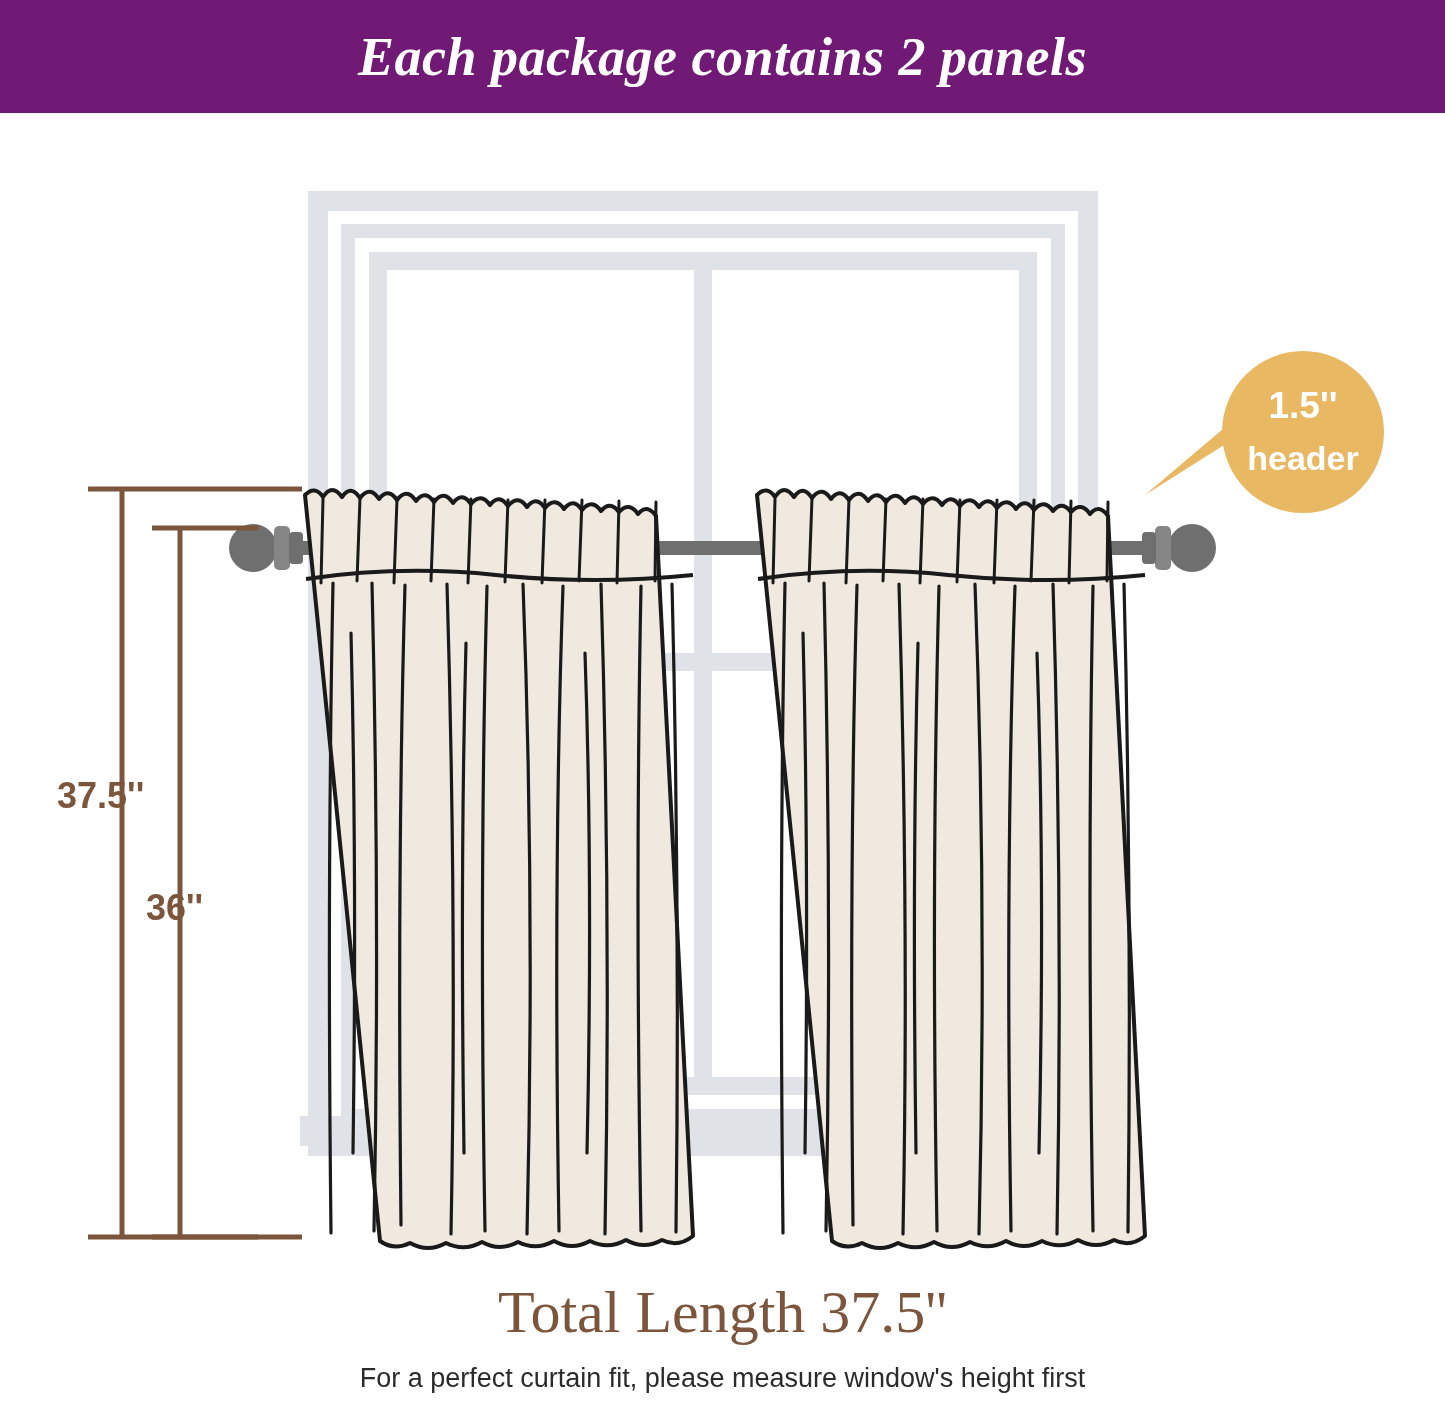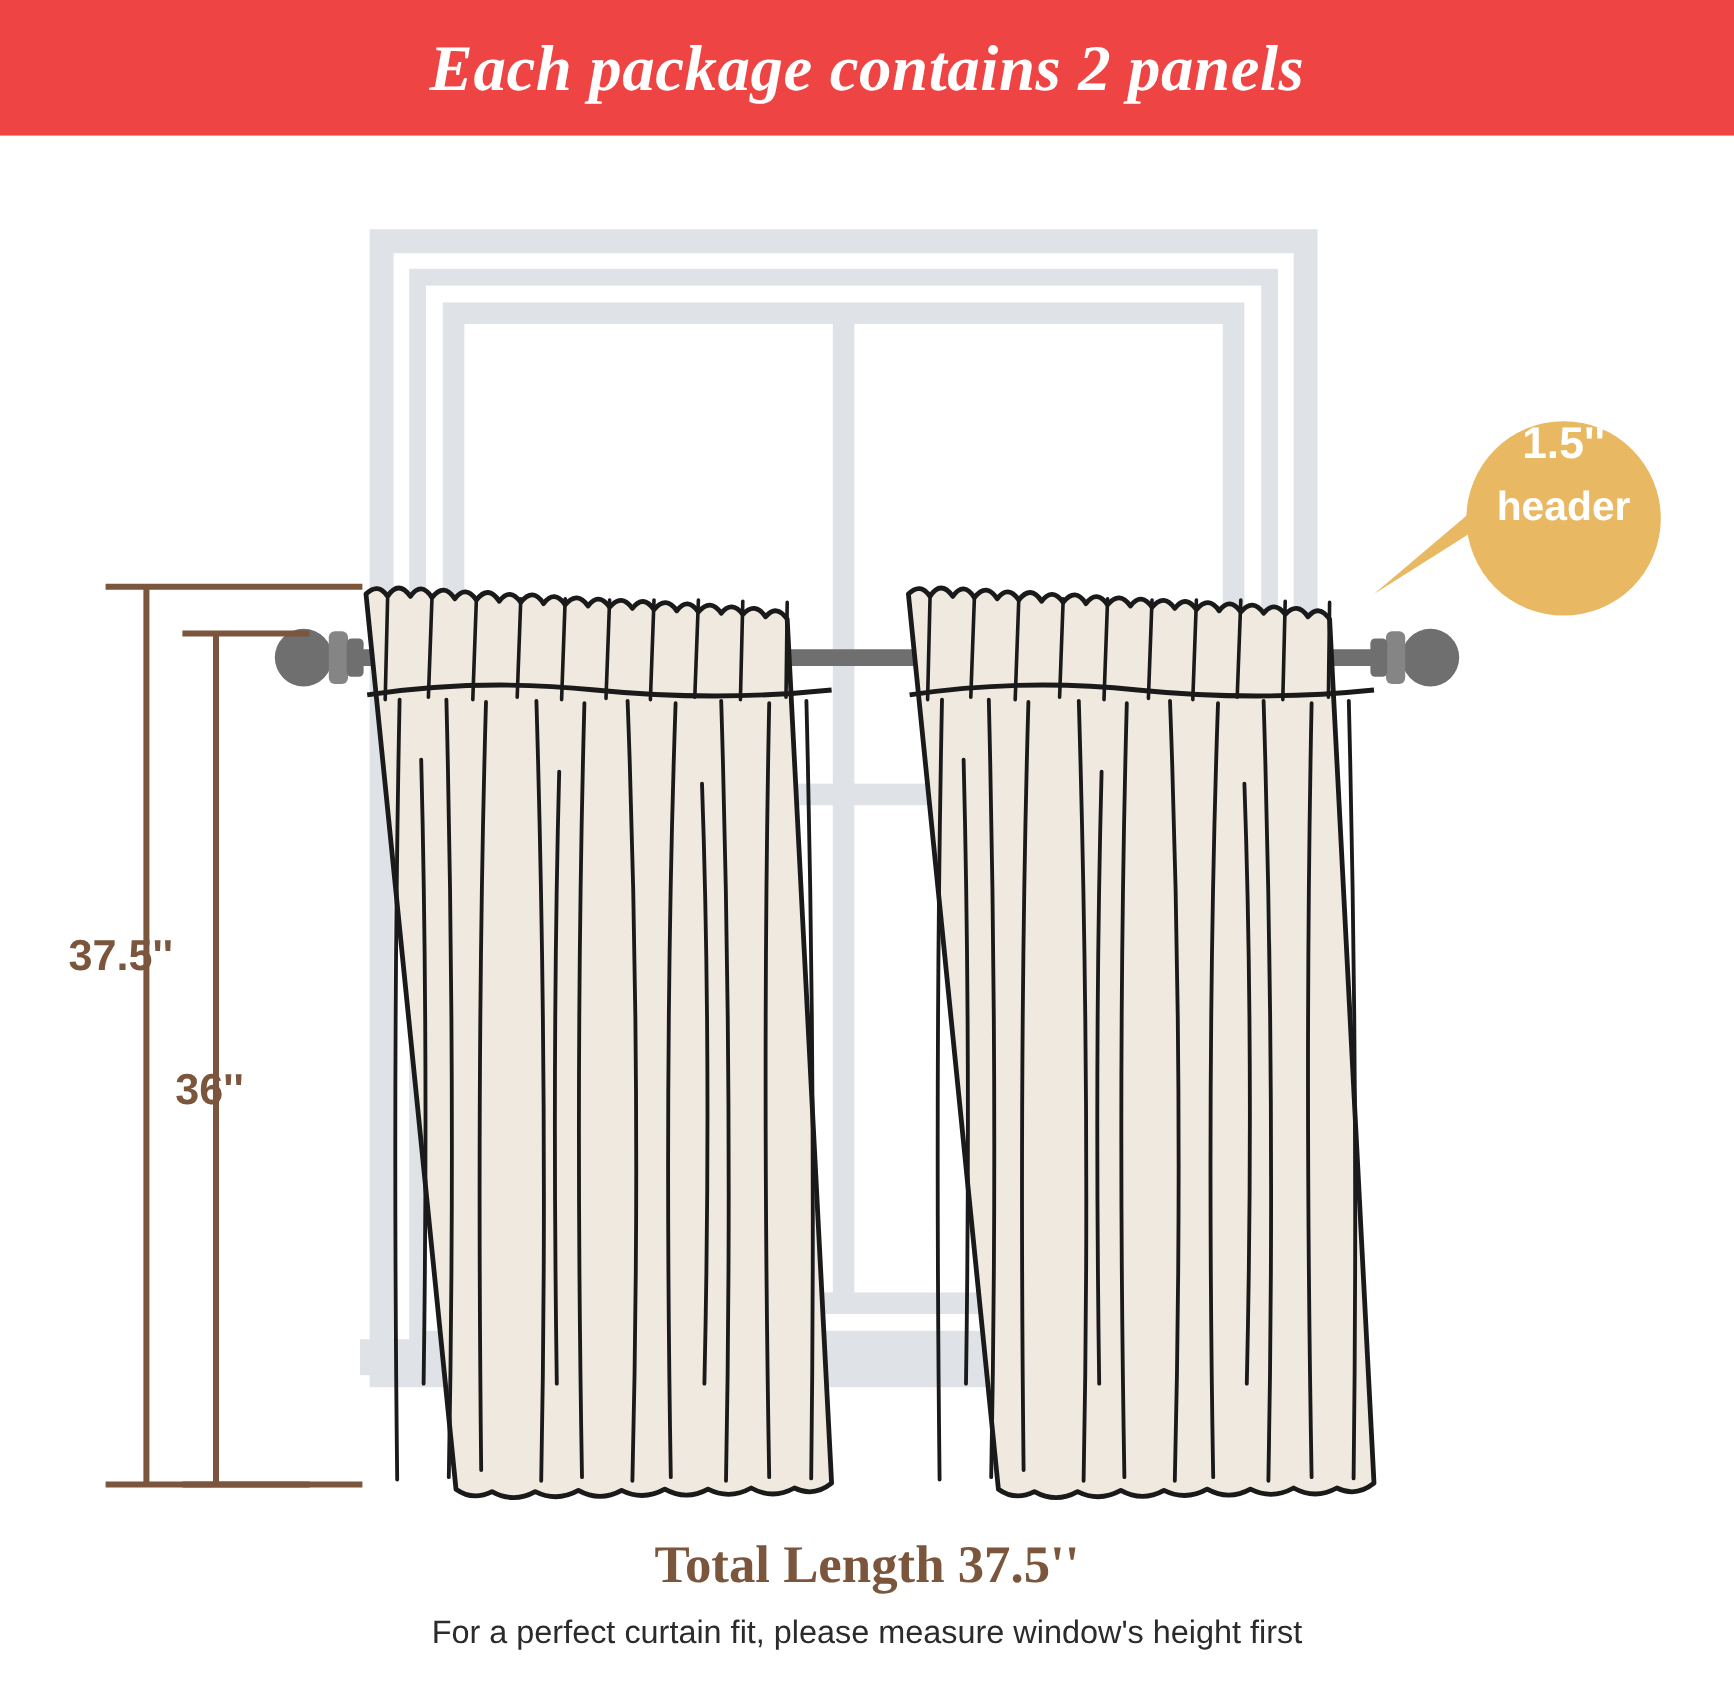--- a/index.html
+++ b/index.html
@@ -15,21 +15,21 @@
     overflow: hidden;
   }
 
   
   #banner {
     position: absolute;
     left: 0;
     top: 0;
     width: 1445px;
     height: 113px;
-    background: #ef4444;
+    background: #701a75;
     display: flex;
     align-items: center;
     justify-content: center;
   }
   #banner-title {
     color: #ffffff;
     font-family: "Liberation Serif", serif;
     font-style: italic;
     font-weight: bold;
     font-size: 54px;
@@ -54,20 +54,21 @@
     position: absolute;
     left: 1222px;
     top: 351px;
     width: 162px;
     height: 162px;
     border-radius: 50%;
     background: #e8b863;
     display: flex;
     flex-direction: column;
     align-items: center;
+    justify-content: center;
     color: #ffffff;
     text-align: center;
     line-height: 1.05;
   }
   #callout .c-line1 {
     font-size: 37px;
     font-weight: bold;
   }
   #callout .c-line2 {
     font-size: 34px;
@@ -98,22 +99,22 @@
   #footer {
     position: absolute;
     left: 0;
     top: 1278px;
     width: 1445px;
     text-align: center;
   }
   #footer-title {
     color: #7b563c;
     font-family: "Liberation Serif", serif;
-    font-weight: bold;
-    font-size: 44px;
+    font-weight: normal;
+    font-size: 60px;
     margin: 0 0 10px 0;
   }
   #footer-sub1 {
     color: #2b2b2b;
     font-size: 27px;
     margin: 0 0 6px 0;
   }
   #footer-sub2 {
     color: #2b2b2b;
     font-size: 27px;

